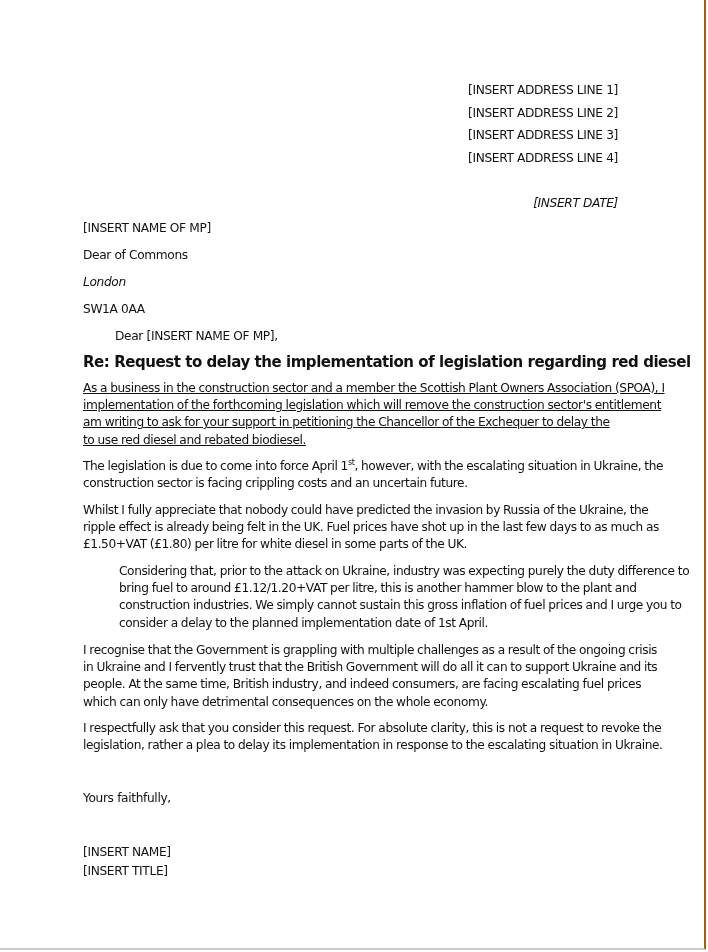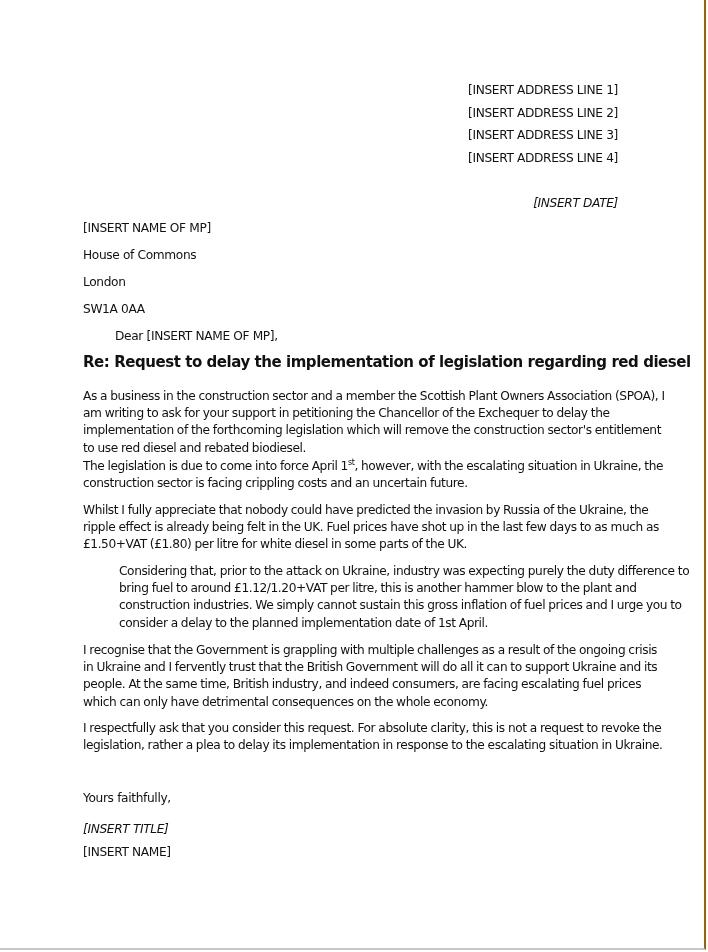--- a/index.html
+++ b/index.html
@@ -63,32 +63,32 @@
 
 <div class="page">
 
   <div class="txt right" style="top:82px;">[INSERT ADDRESS LINE 1]</div>
   <div class="txt right" style="top:105px;text-align:right;">[INSERT ADDRESS LINE 2]</div>
   <div class="txt right" style="top:127px;">[INSERT ADDRESS LINE 3]</div>
   <div class="txt right" style="top:150px;">[INSERT ADDRESS LINE 4]</div>
   <div class="txt right italic" style="top:195px;">[INSERT DATE]</div>
 
   <div class="txt left" style="top:220px;">[INSERT NAME OF MP]</div>
-  <div class="txt left" style="top:247px;">House of Commons</div>
-  <div class="txt left" style="top:274px;">London</div>
+  <div class="txt left" style="top:247px;">Dear of Commons</div>
+  <div class="txt left" style="top:274px;font-style:italic;">London</div>
   <div class="txt left" style="top:301px;">SW1A 0AA</div>
 
   <div class="txt left" style="top:328px;margin-left:32px;">Dear [INSERT NAME OF MP],</div>
 
   <div class="subject" style="top:354px;">Re: Request to delay the implementation of legislation regarding red diesel</div>
 
-  <div class="para" style="top:388px;">
+  <div class="para" style="top:380px;text-decoration:underline;">
     <span class="ln">As a business in the construction sector and a member the Scottish Plant Owners Association (SPOA), I</span>
+    <span class="ln">implementation of the forthcoming legislation which will remove the construction sector's entitlement</span>
     <span class="ln">am writing to ask for your support in petitioning the Chancellor of the Exchequer to delay the</span>
-    <span class="ln">implementation of the forthcoming legislation which will remove the construction sector's entitlement</span>
     <span class="ln">to use red diesel and rebated biodiesel.</span>
   </div>
 
   <div class="para" style="top:458px;">
     <span class="ln"><span>The legislation is due to come into force April 1</span><sup>st</sup><span>, however, with the escalating situation in Ukraine, the</span></span>
     <span class="ln">construction sector is facing crippling costs and an uncertain future.</span>
   </div>
 
   <div class="para" style="top:502px;">
     <span class="ln">Whilst I fully appreciate that nobody could have predicted the invasion by Russia of the Ukraine, the</span>
@@ -111,15 +111,15 @@
   </div>
 
   <div class="para" style="top:720px;">
     <span class="ln">I respectfully ask that you consider this request. For absolute clarity, this is not a request to revoke the</span>
     <span class="ln">legislation, rather a plea to delay its implementation in response to the escalating situation in Ukraine.</span>
   </div>
 
   <div class="txt left" style="top:790px;">Yours faithfully,</div>
 
   <div class="txt left" style="top:844px;">[INSERT NAME]</div>
-  <div class="txt left" style="top:821px;font-style:italic;">[INSERT TITLE]</div>
+  <div class="txt left" style="top:863px;">[INSERT TITLE]</div>
 
 </div>
 
 </body></html>

